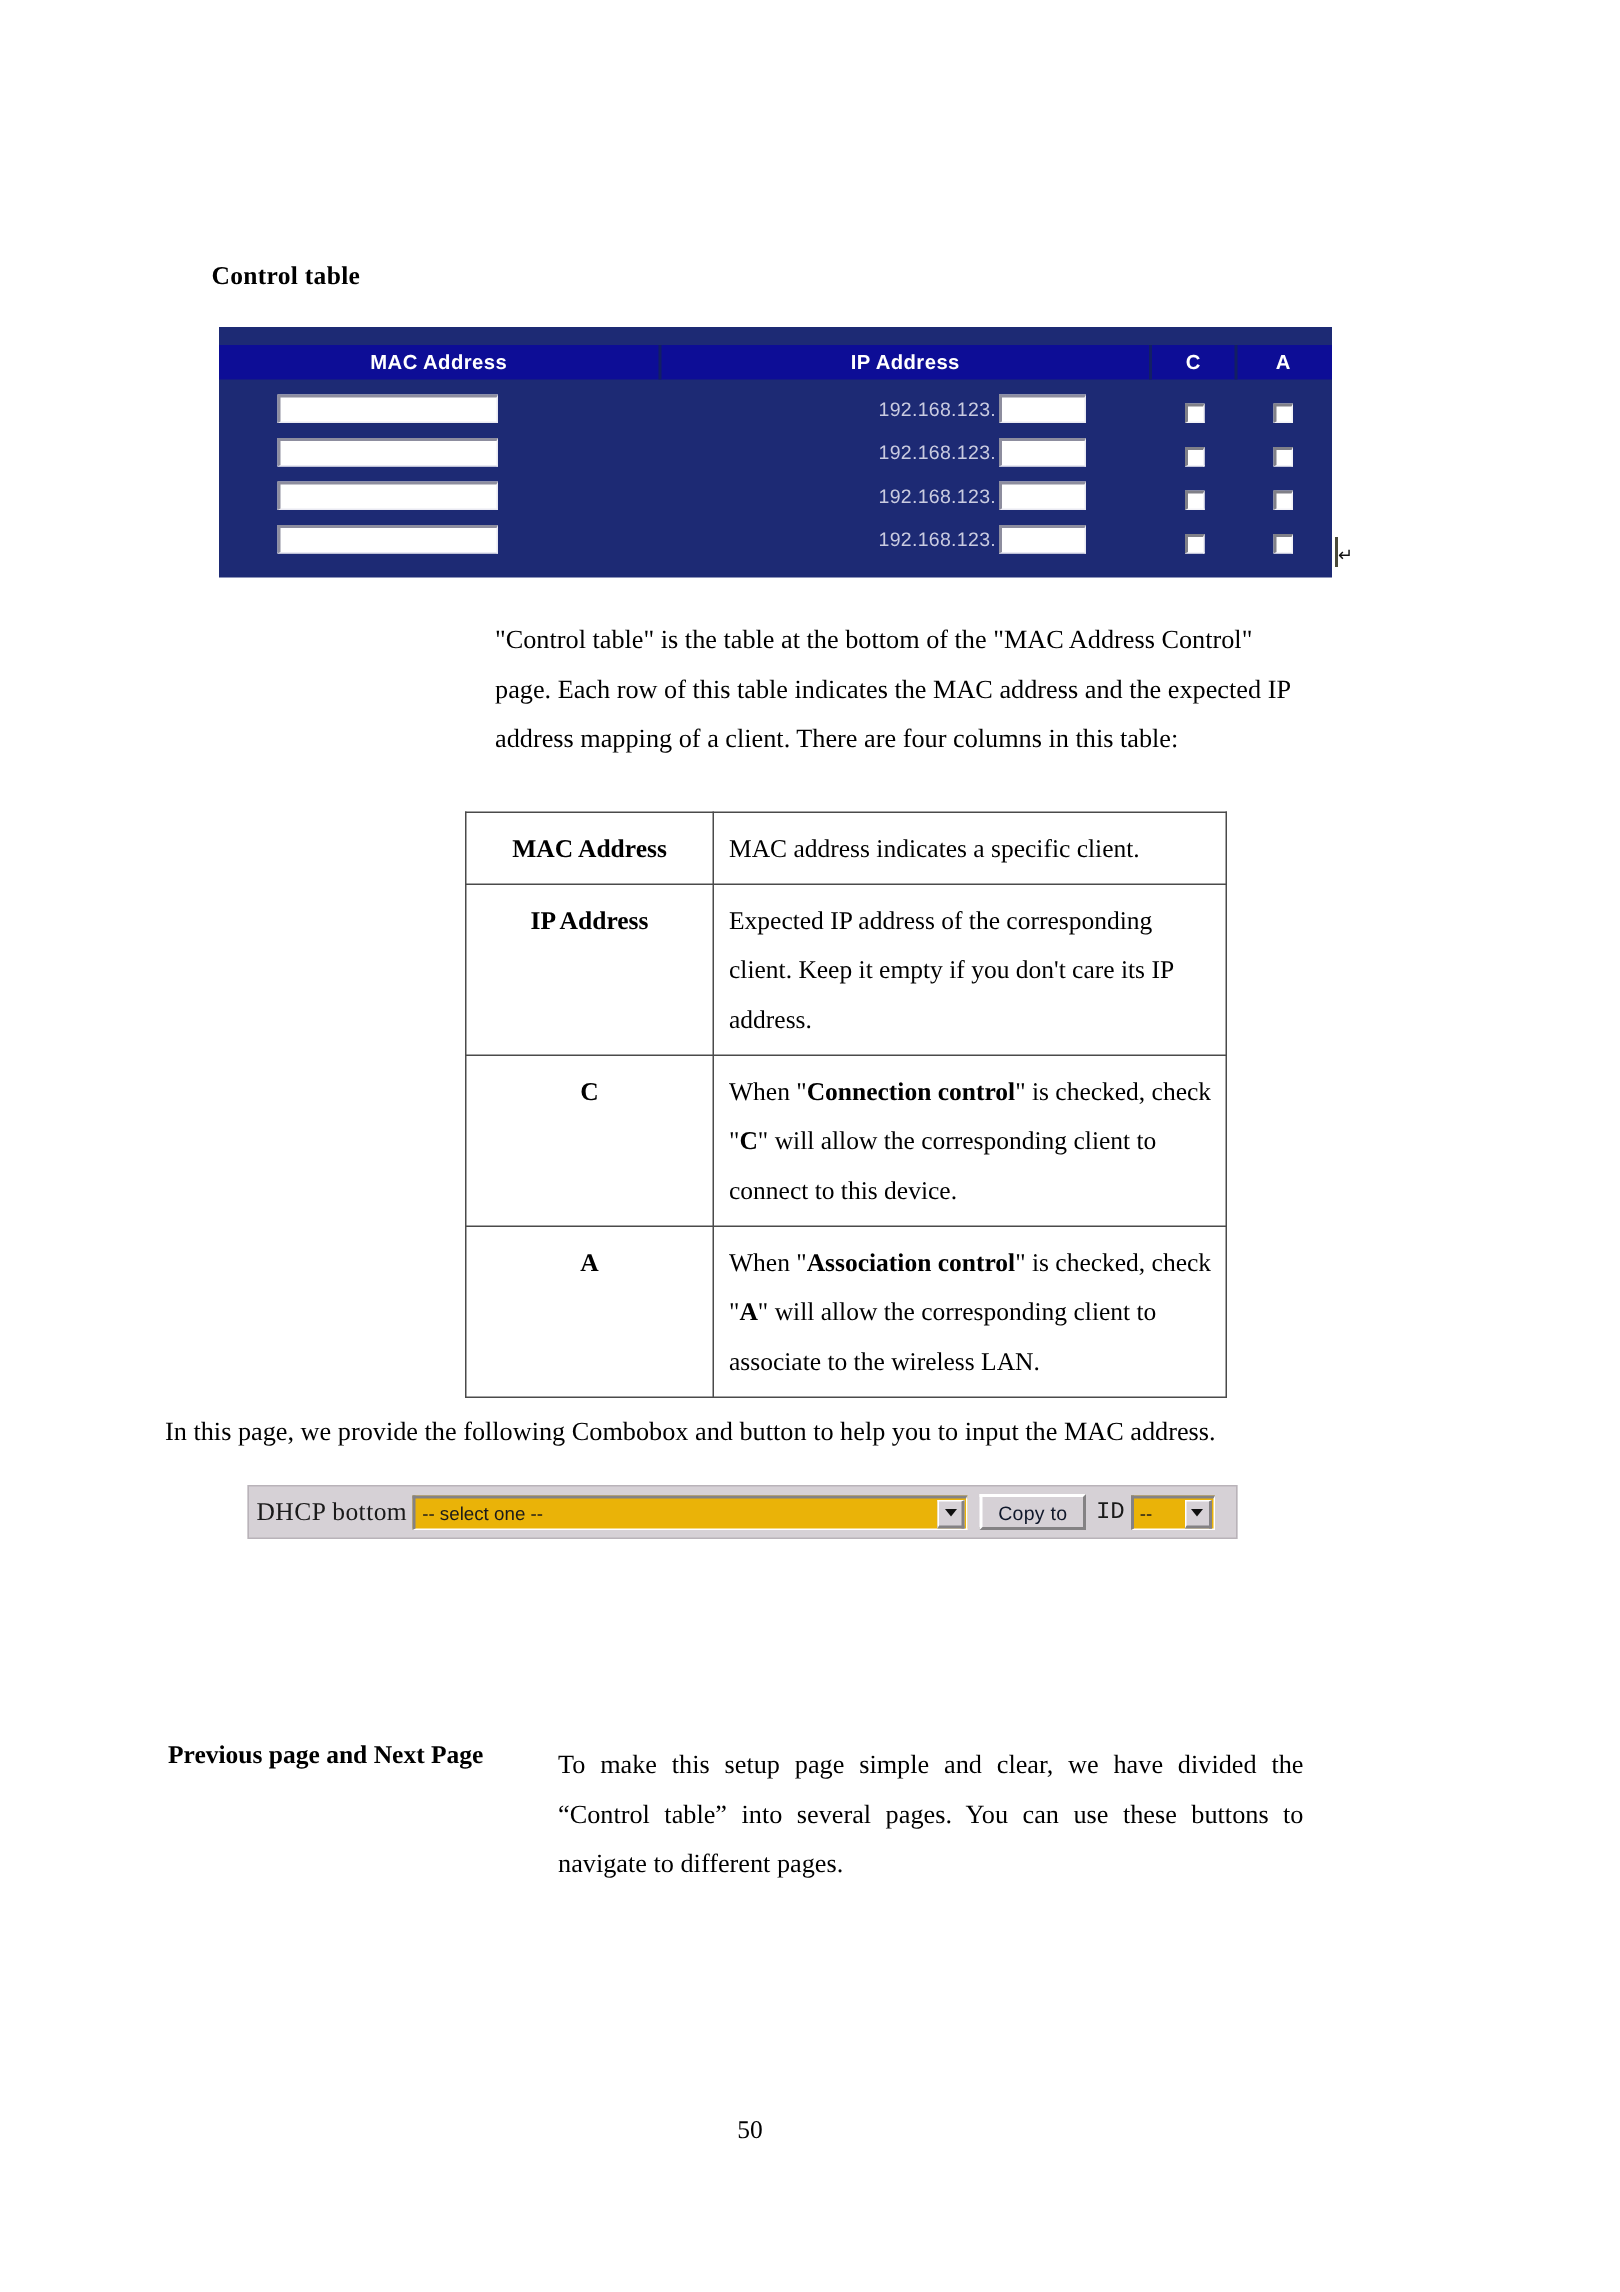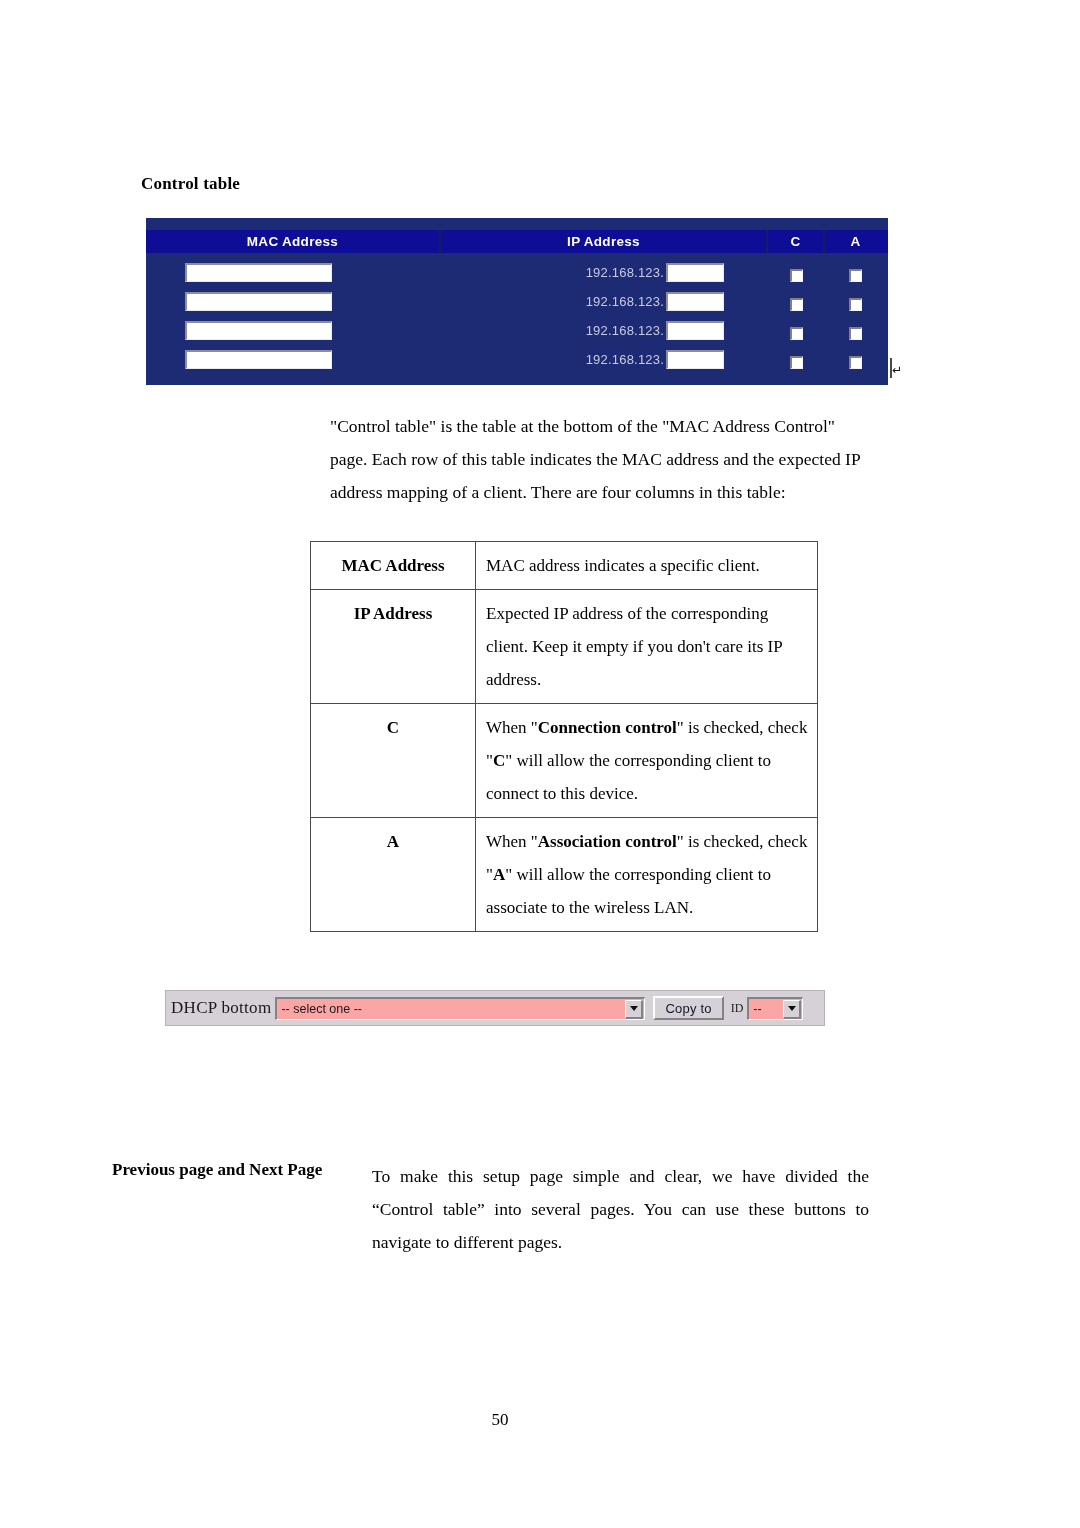--- a/index.html
+++ b/index.html
@@ -232,21 +232,21 @@
   }
   .dhcp-label {
     font-family: "Liberation Serif", "DejaVu Serif", serif;
     font-size: 17px;
     color: #1a1a1a;
     margin-right: 4px;
     letter-spacing: 0.3px;
   }
   .combo {
     height: 23px;
-    background: #fca5a5;
+    background: #eab308;
     border-top: 2px solid #848284;
     border-left: 2px solid #848284;
     border-right: 1px solid #ffffff;
     border-bottom: 1px solid #ffffff;
     box-sizing: border-box;
     display: flex;
     align-items: center;
     position: relative;
   }
   .combo-wide { width: 370px; }
@@ -293,22 +293,22 @@
     box-sizing: border-box;
     display: flex;
     align-items: center;
     font-family: "Liberation Sans", "DejaVu Sans", sans-serif;
     font-size: 13px;
     color: #0f172a;
     letter-spacing: 0.2px;
   }
   .id-label {
     margin-left: 7px;
-    font-family: Liberation Serif, serif;
-    font-size: 12px;
+    font-family: Liberation Mono, monospace;
+    font-size: 16px;
     color: #1a1a1a;
   }
 
   
   .pn-term {
     position: absolute;
     left: 112px;
     top: 1160px;
     font-size: 17px;
     font-weight: bold;
@@ -442,20 +442,21 @@
       <td class="def-key">C</td>
       <td class="def-val"><span>When "</span><b>Connection control</b><span>" is checked, check "</span><b>C</b><span>" will allow the corresponding client to connect to this device.</span></td>
     </tr>
     <tr>
       <td class="def-key">A</td>
       <td class="def-val"><span>When "</span><b>Association control</b><span>" is checked, check "</span><b>A</b><span>" will allow the corresponding client to associate to the wireless LAN.</span></td>
     </tr>
   </tbody>
     </table>
 
+  <div class="para para-combobox">In this page, we provide the following Combobox and button to help you to input the MAC address.</div>
 
   <div class="dhcp-widget">
     <span class="dhcp-label">DHCP bottom</span>
 
     <div class="combo combo-wide">
       <span class="combo-text">-- select one --</span>
       <span class="combo-arrow">
         <span class="tri"></span>
       </span>
     </div>

